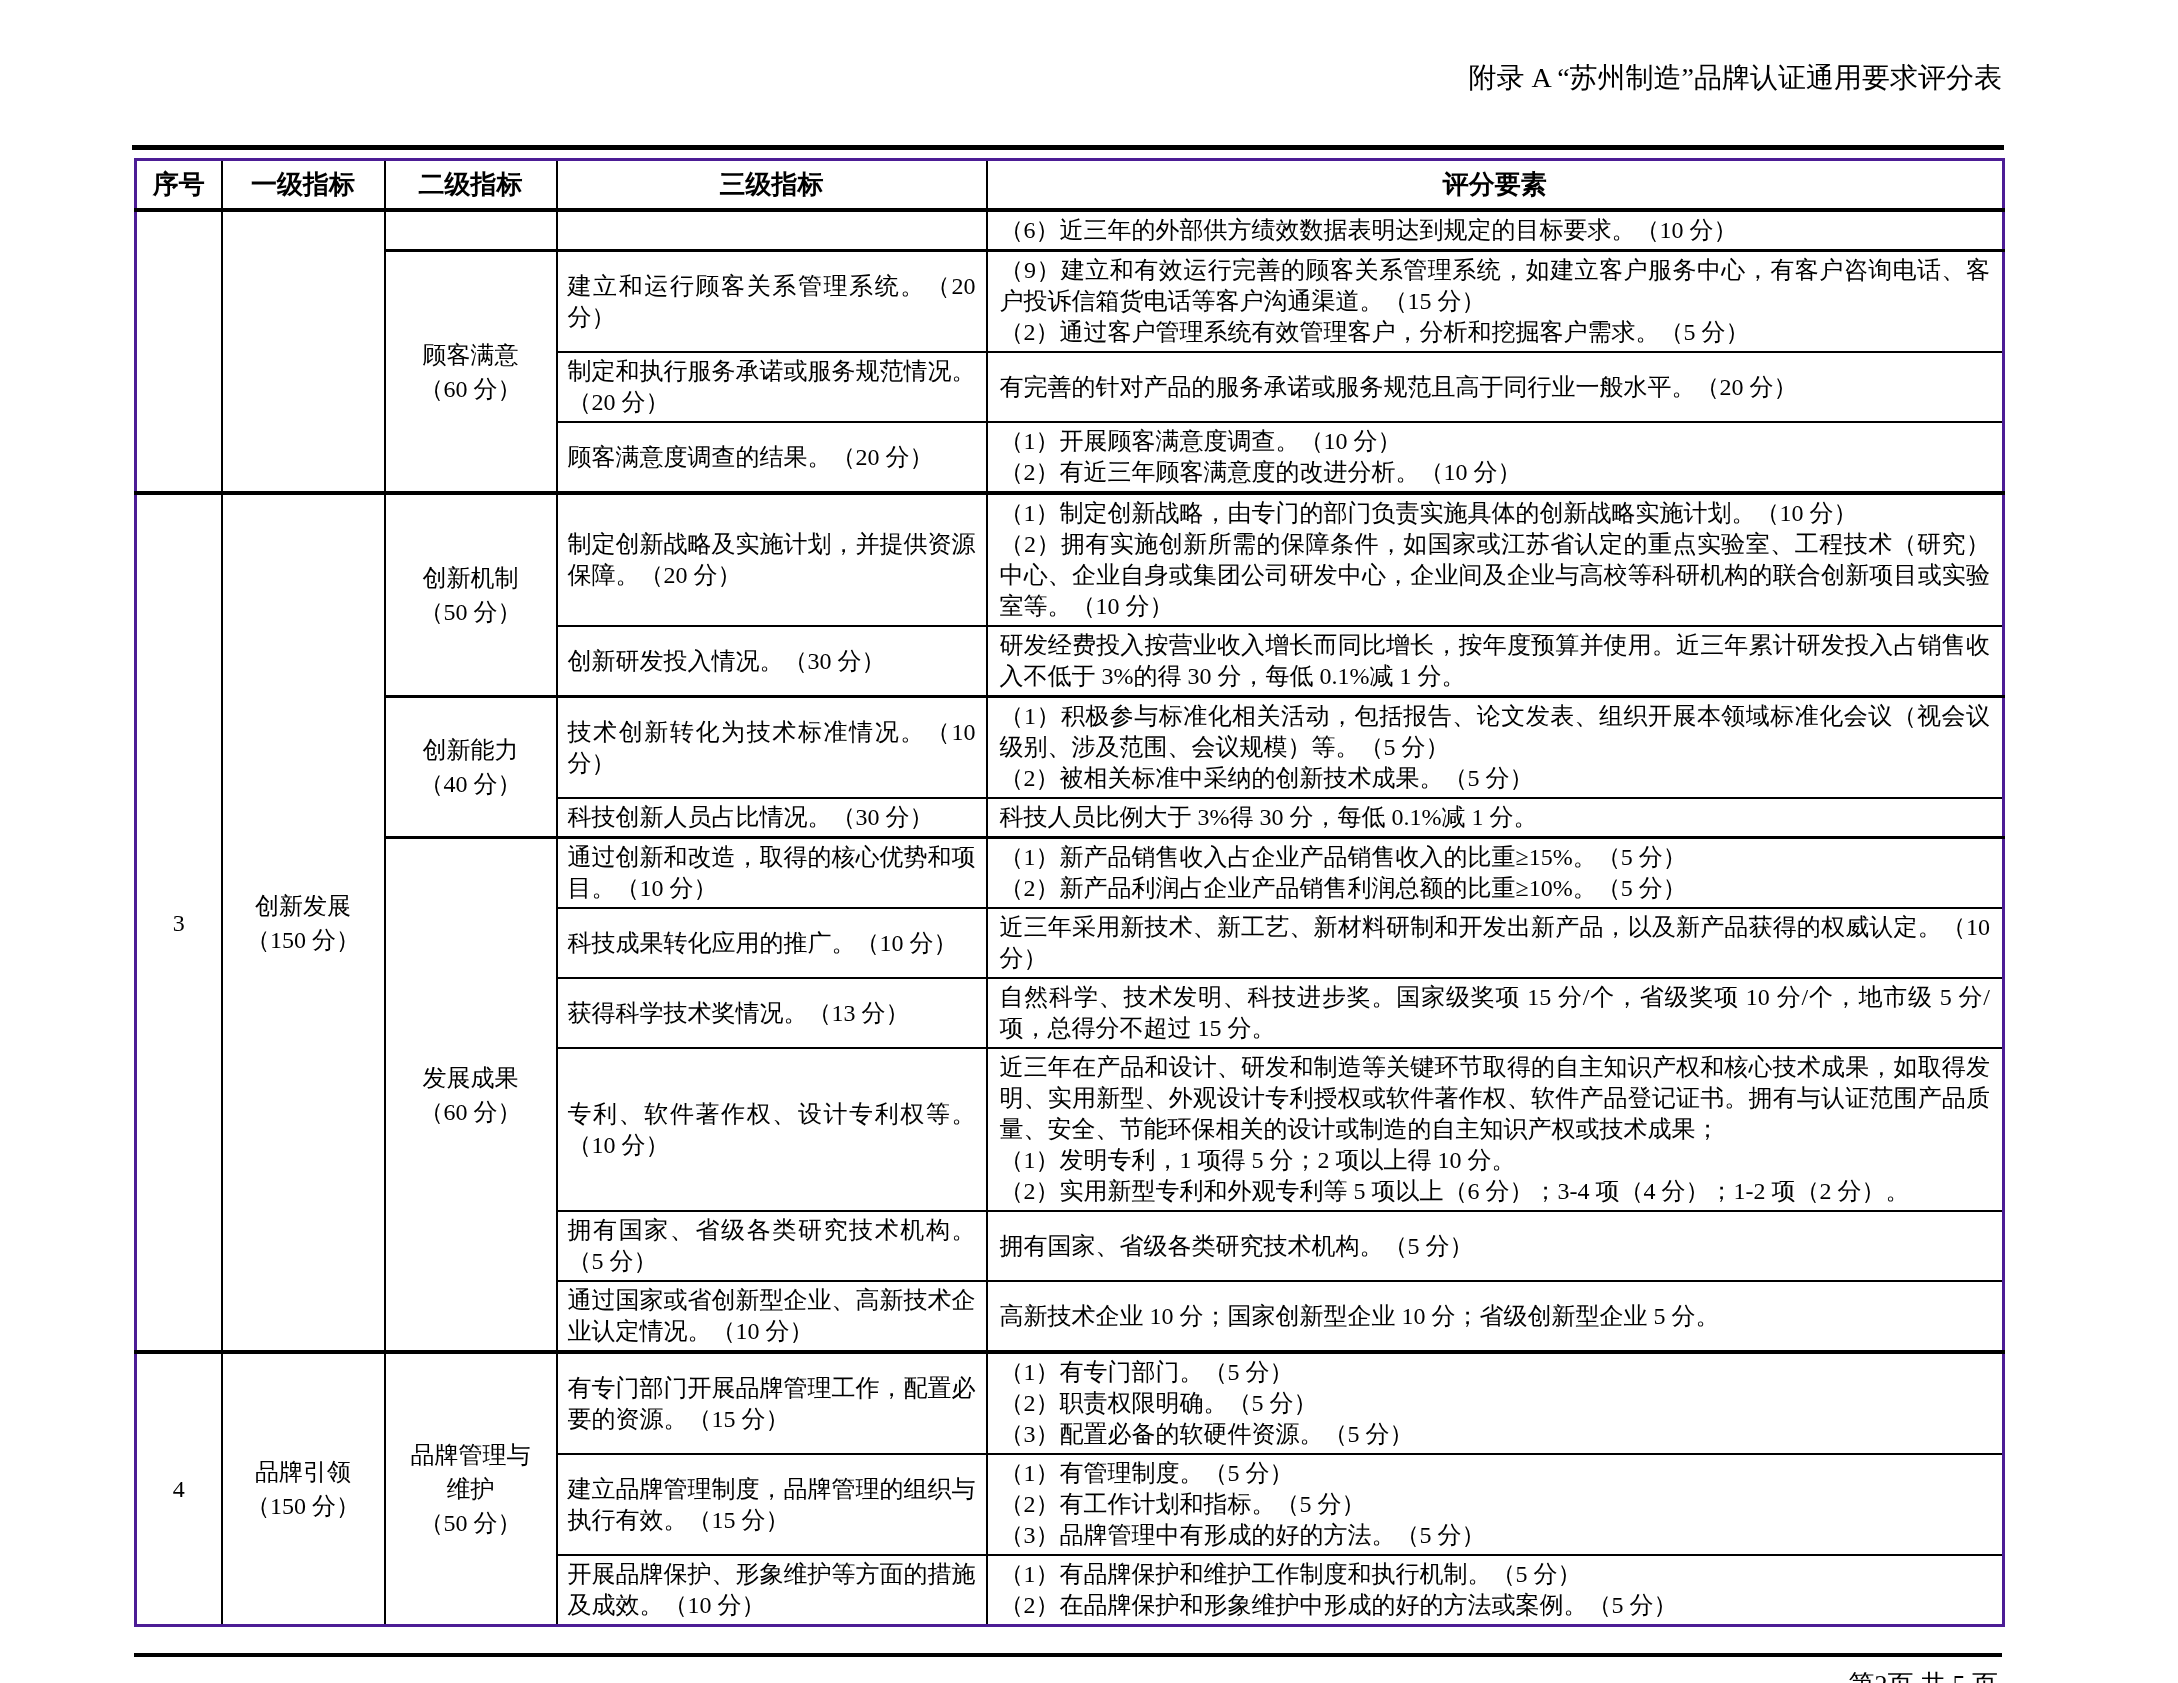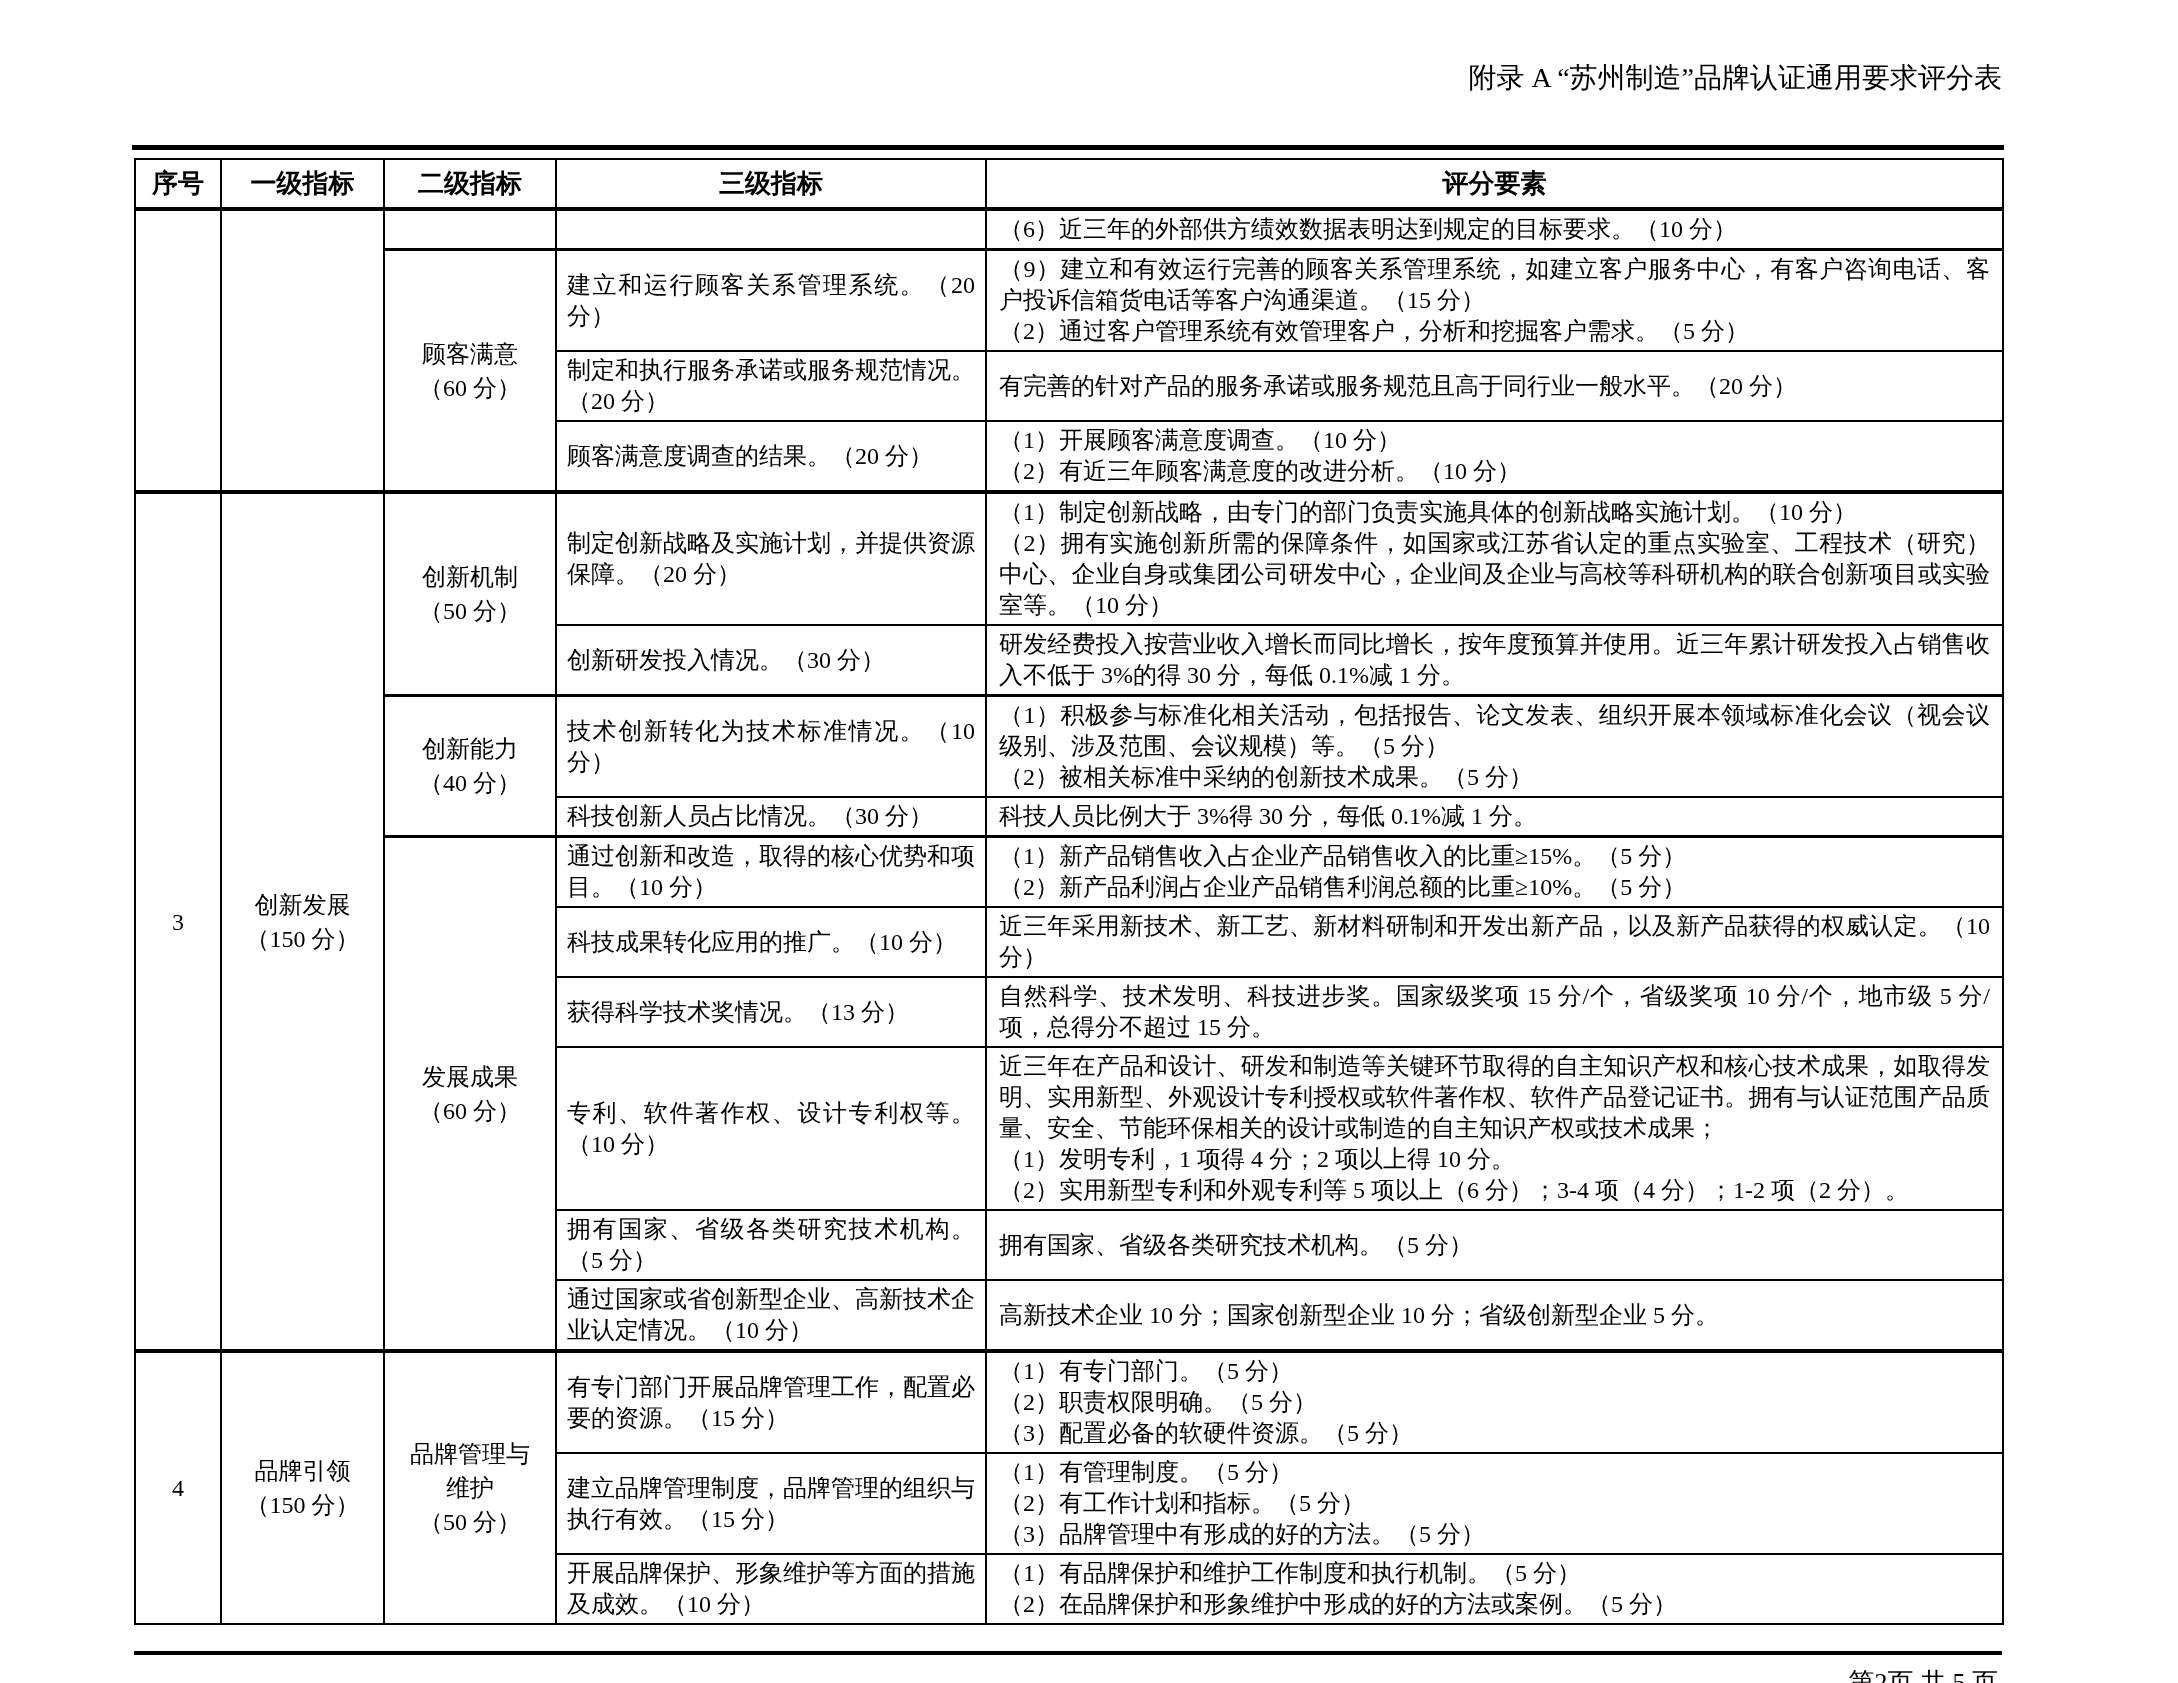--- a/index.html
+++ b/index.html
@@ -31,21 +31,21 @@
   .content {
     position: absolute;
     left: 134px;
     top: 158px;
     width: 1868px;
   }
   table.score-table {
     border-collapse: collapse;
     table-layout: fixed;
     width: 1868px;
-    border: 1px solid #4c1d95;
+    border: 3px solid #4c1d95;
   }
   .score-table th, .score-table td {
     border: 2px solid #000;
     font-size: 24px;
     word-break: break-all;
   }
   .score-table thead th {
     border-bottom: 4px solid #000;
     font-size: 26px;
     font-weight: bold;
@@ -204,21 +204,21 @@
     <tr>
       <td class="l3">获得科学技术奖情况。（13 分）</td>
       <td class="sc">
         <div class="si">自然科学、技术发明、科技进步奖。国家级奖项 15 分/个，省级奖项 10 分/个，地市级 5 分/项，总得分不超过 15 分。</div>
       </td>
     </tr>
     <tr>
       <td class="l3">专利、软件著作权、设计专利权等。（10 分）</td>
       <td class="sc">
         <div class="si">近三年在产品和设计、研发和制造等关键环节取得的自主知识产权和核心技术成果，如取得发明、实用新型、外观设计专利授权或软件著作权、软件产品登记证书。拥有与认证范围产品质量、安全、节能环保相关的设计或制造的自主知识产权或技术成果；</div>
-        <div class="si">（1）发明专利，1 项得 4 分；2 项以上得 10 分。</div>
+        <div class="si">（1）发明专利，1 项得 5 分；2 项以上得 10 分。</div>
         <div class="si">（2）实用新型专利和外观专利等 5 项以上（6 分）；3-4 项（4 分）；1-2 项（2 分）。</div>
       </td>
     </tr>
     <tr>
       <td class="l3">拥有国家、省级各类研究技术机构。（5 分）</td>
       <td class="sc">
         <div class="si">拥有国家、省级各类研究技术机构。（5 分）</div>
       </td>
     </tr>
     <tr>

